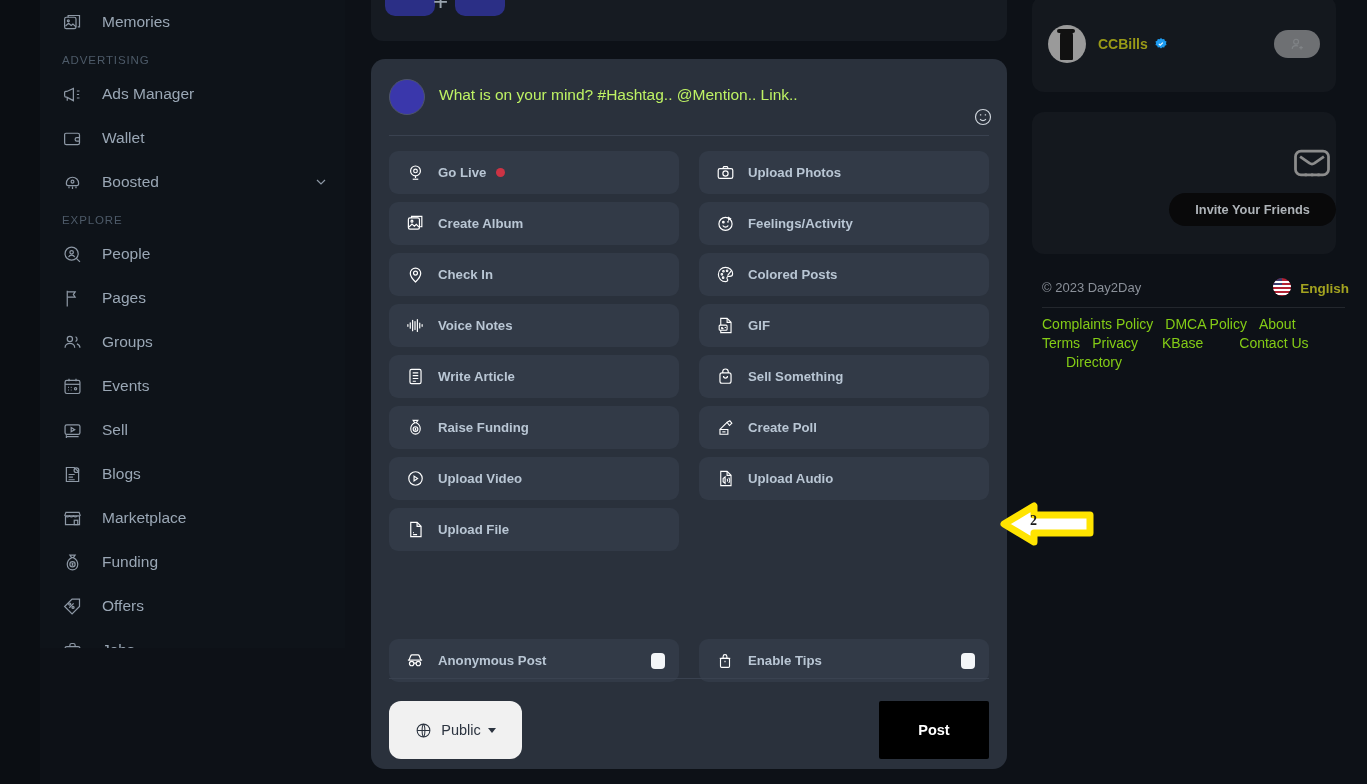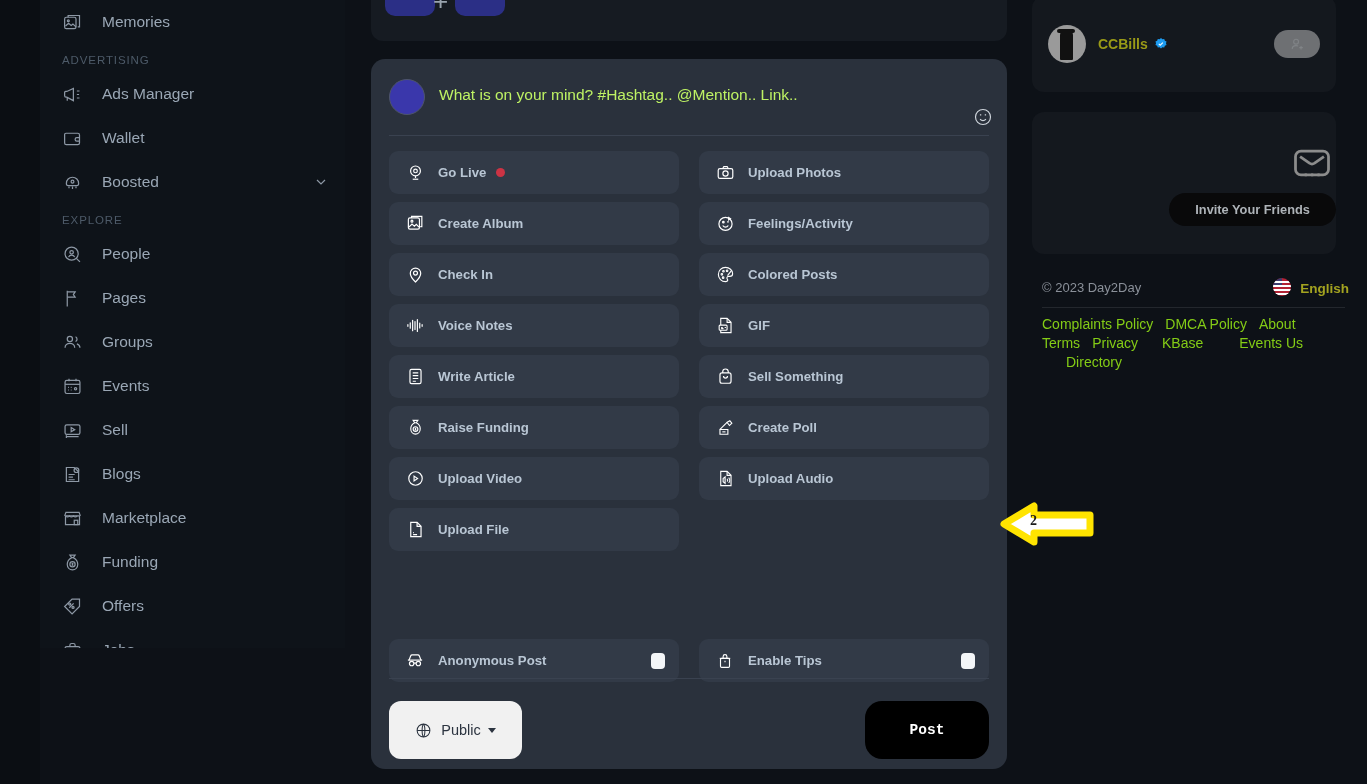--- a/index.html
+++ b/index.html
@@ -134,23 +134,23 @@
     display: flex; align-items: center; justify-content: center;
     gap: 9px; cursor: pointer;
   }
   #privacy-label { font-size: 14.5px; color: #2c3440; }
   #privacy-caret {
     width: 0; height: 0; border-left: 4px solid transparent;
     border-right: 4px solid transparent; border-top: 5px solid #2c3440;
     margin-left: -2px;
   }
   #post-btn {
-    margin-left: auto; width: 124px; height: 58px; background: #000;
-    border-radius: 17px; display: flex; align-items: center;
-    justify-content: center; cursor: pointer; font-family: Liberation Mono, monospace;
+    margin-left: auto; width: 110px; height: 58px; background: #000;
+    border-radius: 2px; display: flex; align-items: center;
+    justify-content: center; cursor: pointer;
   }
   #post-label { color: #fff; font-size: 14.5px; font-weight: bold; }
 
   
   #right {
     position: absolute; left: 1020px; top: 0; width: 347px; height: 784px;
     background: #0d1117;
   }
   .r-card {
     position: absolute; left: 12px; width: 304px;
@@ -735,21 +735,21 @@
 
   <div id="footer-sep"></div>
 
   <div id="footer-links">
     <span class="f-link">Complaints Policy</span>
     <span class="f-link">DMCA Policy</span>
     <span class="f-link">About</span>
     <span class="f-link">Terms</span>
     <span class="f-link">Privacy</span>
     <span class="f-link" style="margin-left:12px;">KBase</span>
-    <span class="f-link" style="margin-left:24px;">Events Us</span>
+    <span class="f-link" style="margin-left:24px;">Contact Us</span>
     <span class="f-link" style="margin-left:24px;">Directory</span>
   </div>
 </div>
 
 <div id="annotation">
   <svg width="94" height="48" viewBox="0 0 94 48">
     <polygon points="4,24 34,6 34,15 90,15 90,33 34,33 34,42" fill="#ffffff" stroke="#ffe400" stroke-width="7" stroke-linejoin="round"></polygon>
   </svg>
   <span id="annotation-num">2</span>
 </div>

